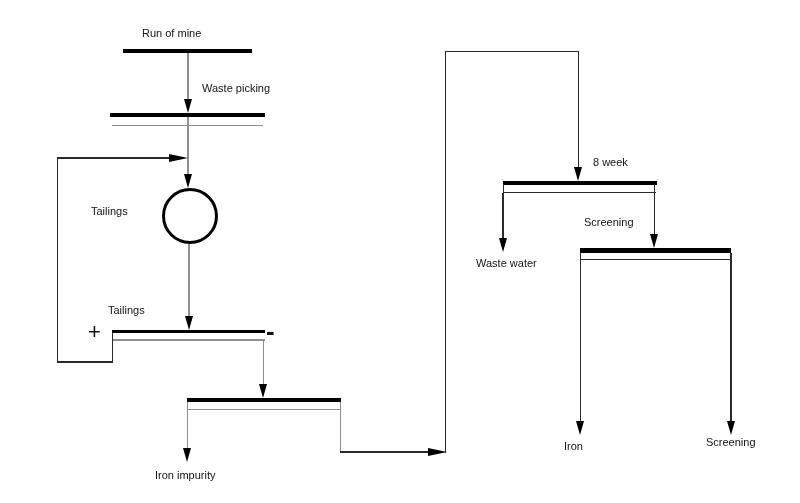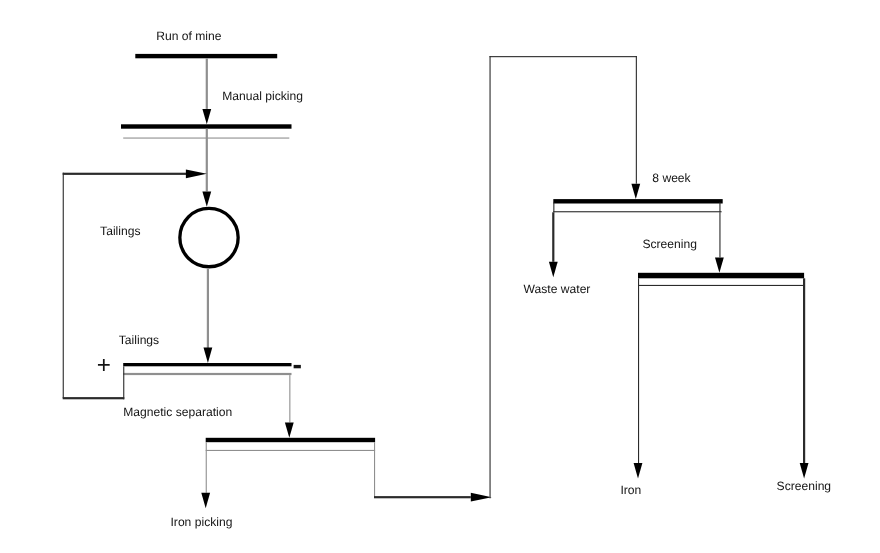--- a/index.html
+++ b/index.html
@@ -31,21 +31,21 @@
 </head>
 <body>
 
 <div class="canvas">
 
   <div class="lbl" style="left:142px;top:26.5px">Run of mine</div>
   <div class="bar" style="left:123px;top:49px;width:129px;height:3.5px"></div>
 
   <div class="vl gray" style="left:187.3px;top:52.5px;height:46.5px"></div>
   <div class="arr-d" style="left:183.5px;top:98.5px"></div>
-  <div class="lbl" style="left:202px;top:81.5px">Manual picking</div>
+  <div class="lbl" style="left:202px;top:81.5px">Waste picking</div>
   <div class="bar" style="left:110px;top:112.5px;width:155px;height:4.5px"></div>
   <div class="thin" style="left:112px;top:124.5px;width:151px"></div>
 
   <div class="vl gray" style="left:187.3px;top:117px;height:57px"></div>
   <div class="arr-d" style="left:183.5px;top:174px"></div>
   <div class="lbl" style="left:91px;top:204.5px">Tailings</div>
   <div class="circle" style="left:161.5px;top:188px"></div>
 
   <div class="vl gray" style="left:188.3px;top:243.5px;height:73px"></div>
   <div class="arr-d" style="left:184.5px;top:315.5px"></div>
@@ -56,27 +56,26 @@
   <div class="thin" style="left:112px;top:339px;width:153px"></div>
   <div class="edge" style="left:112px;top:333px;height:29.5px"></div>
 
   <div class="hl" style="left:57px;top:361.4px;width:56px"></div>
   <div class="vl" style="left:56.5px;top:157.3px;height:205px"></div>
   <div class="hl" style="left:57px;top:157.3px;width:113px"></div>
   <div class="arr-r" style="left:169px;top:153.5px"></div>
 
   <div class="vl gray" style="left:262.8px;top:340.5px;height:43px"></div>
   <div class="arr-d" style="left:259px;top:383.5px"></div>
-  <div class="lbl" style="left:112px;top:368.5px">Magnetic separation</div>
   <div class="bar" style="left:187px;top:397.5px;width:154px;height:4px"></div>
   <div class="thin" style="left:187px;top:408.5px;width:154px"></div>
 
   <div class="vl gray" style="left:187px;top:401.5px;height:46.5px"></div>
   <div class="arr-d" style="left:183px;top:448px"></div>
-  <div class="lbl" style="left:155px;top:468.5px">Iron picking</div>
+  <div class="lbl" style="left:155px;top:468.5px">Iron impurity</div>
 
   <div class="vl gray" style="left:339.5px;top:401.5px;height:50.5px"></div>
   <div class="hl" style="left:340px;top:451.4px;width:88px"></div>
   <div class="arr-r" style="left:428px;top:447.5px"></div>
   <div class="vl" style="left:445px;top:50.5px;height:402px"></div>
   <div class="hl" style="left:445px;top:50.5px;width:134px"></div>
   <div class="vl" style="left:577.6px;top:51px;height:116px"></div>
   <div class="arr-d" style="left:573.8px;top:166.5px"></div>
 
   <div class="lbl" style="left:593px;top:155.5px">8 week</div>

